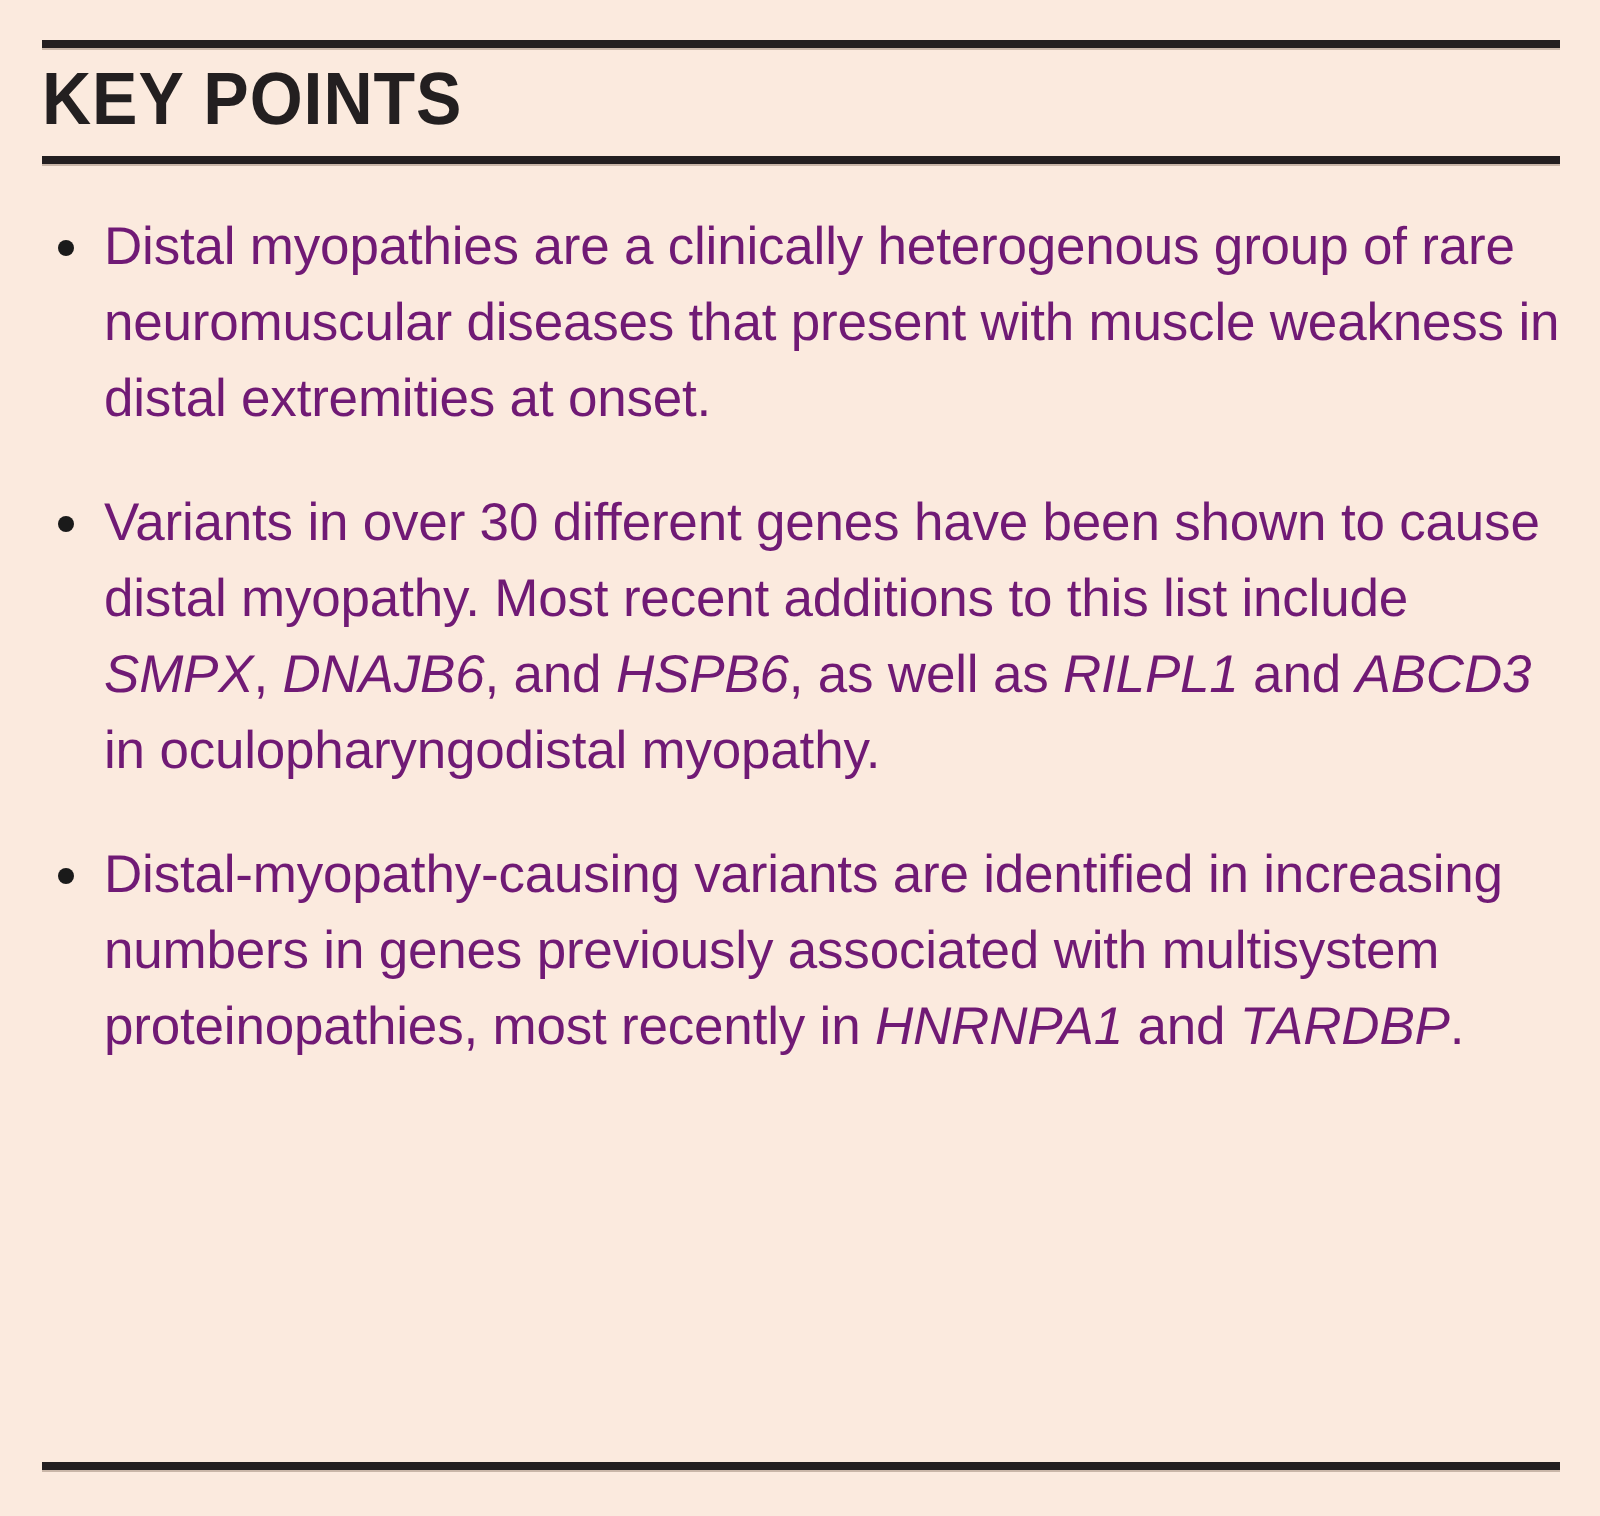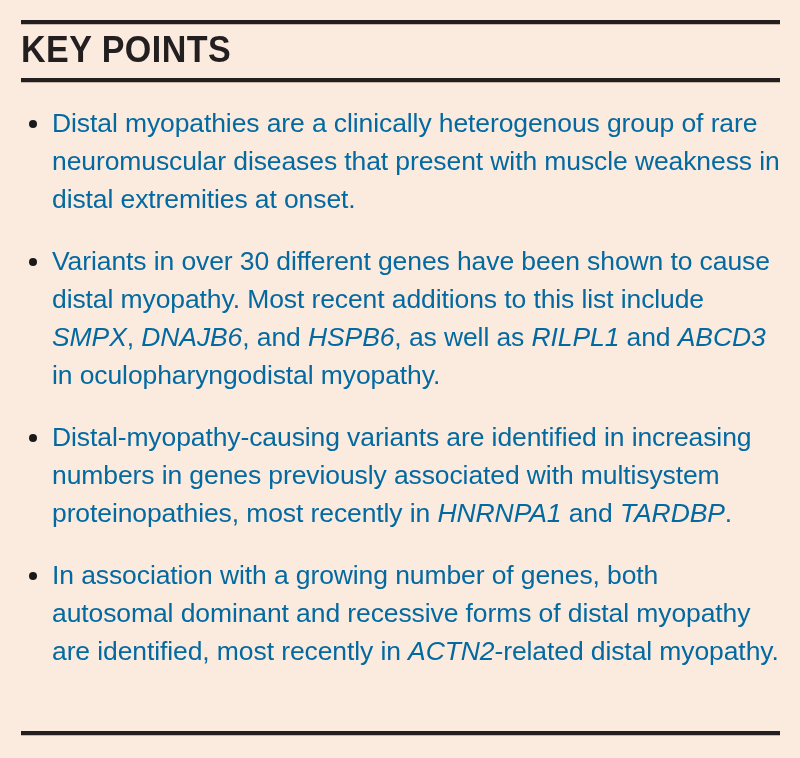--- a/index.html
+++ b/index.html
@@ -55,21 +55,21 @@
     left: 0;
     top: 104px;
     width: 800px;
   }
 
   .kp-item {
     position: relative;
     padding-left: 52px;
     padding-right: 18px;
     margin-bottom: 24px;
-    color: #0369a1;
+    color: #701a75;
     font-family: "Liberation Sans", sans-serif;
     font-size: 26.5px;
     line-height: 38px;
     letter-spacing: -0.1px;
   }
   .kp-item:last-child { margin-bottom: 0; }
 
   .kp-bullet {
     position: absolute;
     left: 29px;
@@ -105,22 +105,18 @@
     <div class="kp-item">
       <span class="kp-bullet"></span>
       <span class="kp-text"><span>Variants in over 30 different genes have been shown to cause distal myopathy. Most recent additions to this list include </span><i class="gene">SMPX</i><span>, </span><i class="gene">DNAJB6</i><span>, and </span><i class="gene">HSPB6</i><span>, as well as </span><i class="gene">RILPL1</i><span> and </span><i class="gene">ABCD3</i><span> in oculopharyngodistal myopathy.</span></span>
     </div>
 
     <div class="kp-item">
       <span class="kp-bullet"></span>
       <span class="kp-text"><span>Distal-myopathy-causing variants are identified in increasing numbers in genes previously associated with multisystem proteinopathies, most recently in </span><i class="gene">HNRNPA1</i><span> and </span><i class="gene">TARDBP</i><span>.</span></span>
     </div>
 
-    <div class="kp-item">
-      <span class="kp-bullet"></span>
-      <span class="kp-text"><span>In association with a growing number of genes, both autosomal dominant and recessive forms of distal myopathy are identified, most recently in </span><i class="gene">ACTN2</i><span>-related distal myopathy.</span></span>
-    </div>
 
   </div>
 
   <div class="rule rule-bottom"></div>
 
 </div>
 
 </body></html>

